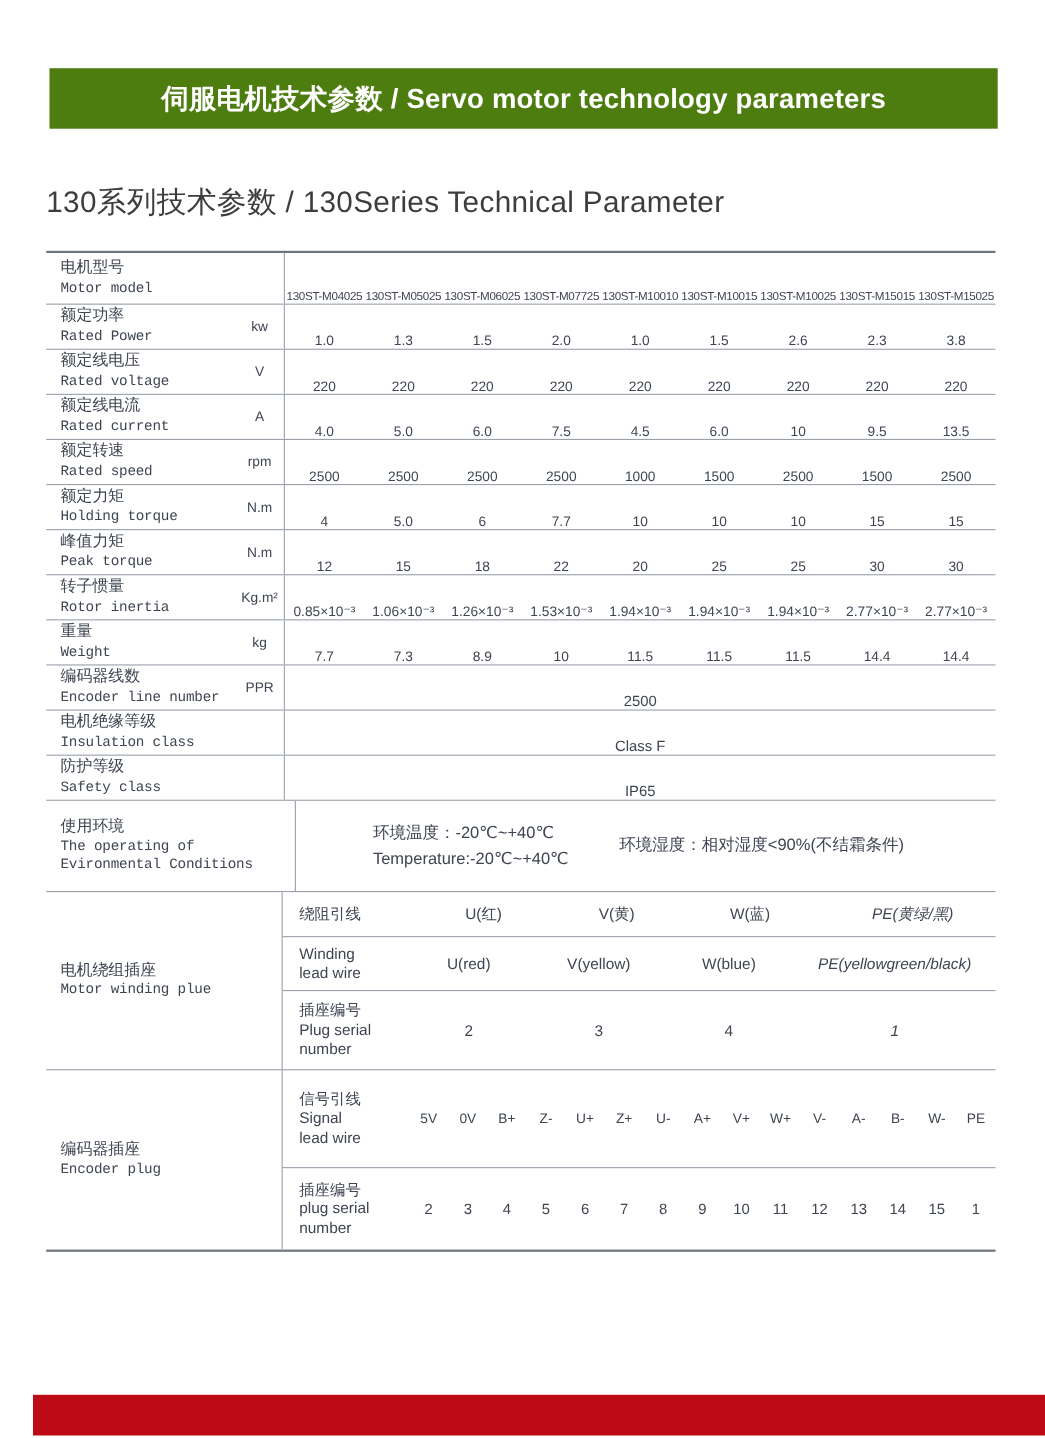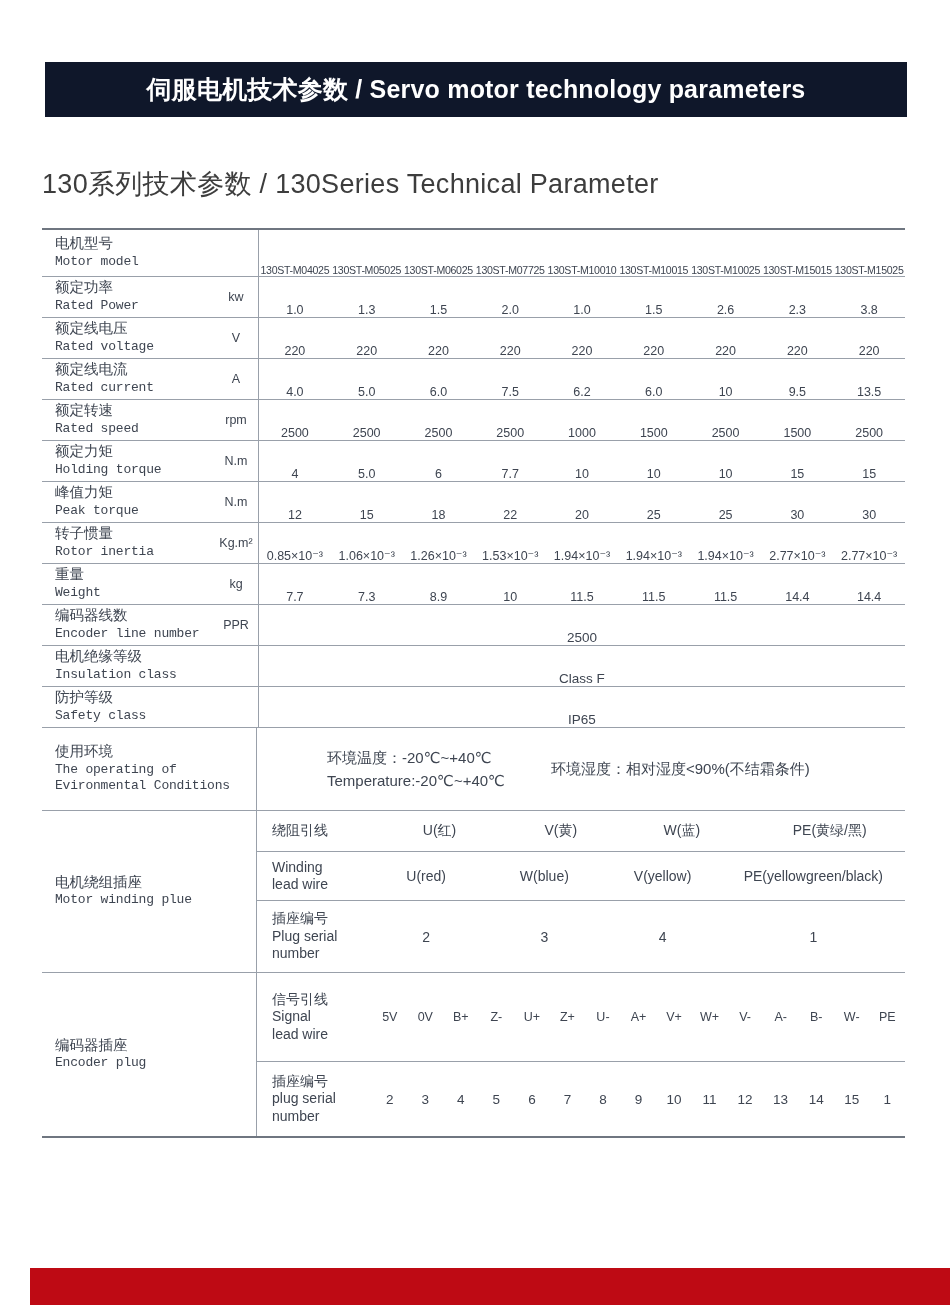--- a/index.html
+++ b/index.html
@@ -3,35 +3,35 @@
 <meta charset="utf-8">
 <style>
   html,body{margin:0;padding:0;}
   body{
     width:950px;height:1307px;background:#ffffff;position:relative;
     font-family:"Liberation Sans","DejaVu Sans",sans-serif;color:#3e4551;
     overflow:hidden;
   }
   .banner{
     position:absolute;left:45px;top:62px;width:862px;height:55px;
-    background:#0f172a;display:flex;align-items:center;justify-content:center;
+    background:#4d7c0f;display:flex;align-items:center;justify-content:center;
   }
   .banner-title{color:#ffffff;font-weight:bold;font-size:25px;letter-spacing:0.2px;}
   .section-title{
     position:absolute;left:42px;top:166px;margin:0;font-weight:400;
     font-size:27px;color:#3d3d3d;letter-spacing:0.3px;
   }
   .spec-table{
     position:absolute;left:42px;top:228px;width:863px;
     border-top:2px solid #6f7680;
   }
   .t-row{display:flex;border-bottom:1px solid #99a0aa;align-items:stretch;}
   .t-row.header{height:46px;}
   .t-row.spec{height:40px;}
-  .t-row.env{height:82px;}
+  .t-row.env{height:82px;gap:12px;}
   .t-row.section-row{min-height:0;}
   .t-row:last-child{border-bottom:2px solid #6f7680;}
   .cell-label{width:159px;padding-left:13px;display:flex;flex-direction:column;justify-content:center;line-height:1.22;font-family:Liberation Mono, monospace;}
   .cell-label.wide{width:201px;}
   .lab-zh{font-size:14.5px;}
   .lab-en{font-size:13px;letter-spacing:-0.2px;}
   .cell-unit{width:44px;display:flex;align-items:center;justify-content:center;font-size:12.5px;}
   .data-area{flex:1;border-left:1px solid #99a0aa;display:flex;align-items:flex-end;min-width:0;}
   .dcol{flex:1;display:flex;align-items:center;justify-content:center;font-size:12.5px;white-space:nowrap;min-width:0;}
   .dcol.model{font-size:10.6px;letter-spacing:-0.3px;}
@@ -40,26 +40,26 @@
   .env-block{display:flex;flex-direction:column;line-height:1.55;font-size:15px;white-space:nowrap;}
   .env-block.b1{margin-left:70px;}
   .env-block.b2{margin-left:46px;}
   .env-block.b2 .env-en{word-spacing:3px;}
   .sec-area{flex:1;border-left:1px solid #99a0aa;display:flex;flex-direction:column;min-width:0;}
   .sub-row{display:flex;border-bottom:1px solid #99a0aa;align-items:stretch;min-width:0;}
   .sub-row:last-child{border-bottom:none;}
   .sub-row.w1{height:40px;gap:24px;}
   .sub-row.w2{height:48px;}
   .sub-row.w3{height:71px;}
-  .sub-row.e1{height:88px;justify-content:center;}
+  .sub-row.e1{height:88px;}
   .sub-row.e2{height:74px;}
   .sub-label{width:95px;padding-left:15px;display:flex;flex-direction:column;justify-content:center;font-size:14px;line-height:1.25;flex-shrink:0;}
   .sub-label.enc{width:100px;}
   .wcol{flex:1;display:flex;align-items:center;justify-content:center;font-size:14px;white-space:nowrap;min-width:0;}
-  .wcol.pe{flex:1.55;}
+  .wcol.pe{flex:1.55;font-style:italic;}
   .ecol{flex:1;display:flex;align-items:center;justify-content:center;font-size:12.5px;white-space:nowrap;min-width:0;}
   .ecol.num{font-size:13.5px;}
   .footer-bar{position:absolute;left:30px;top:1268px;width:920px;height:37px;background:#be0a14;}
 </style>
 </head>
 <body>
 
 <div class="banner">
   <span class="banner-title">伺服电机技术参数 / Servo motor technology parameters</span>
 </div>
@@ -125,21 +125,21 @@
       <div class="cell-label">
         <div class="lab-zh">额定线电流</div>
         <div class="lab-en">Rated current</div>
       </div>
       <div class="cell-unit">A</div>
       <div class="data-area">
         <div class="dcol">4.0</div>
         <div class="dcol">5.0</div>
         <div class="dcol">6.0</div>
         <div class="dcol">7.5</div>
-        <div class="dcol">6.2</div>
+        <div class="dcol">4.5</div>
         <div class="dcol">6.0</div>
         <div class="dcol">10</div>
         <div class="dcol">9.5</div>
         <div class="dcol">13.5</div>
       </div>
     </div>
     <div class="t-row spec">
       <div class="cell-label">
         <div class="lab-zh">额定转速</div>
         <div class="lab-en">Rated speed</div>
@@ -287,22 +287,22 @@
           <div class="wcol">V(黄)</div>
           <div class="wcol">W(蓝)</div>
           <div class="wcol pe">PE(黄绿/黑)</div>
         </div>
         <div class="sub-row w2">
           <div class="sub-label">
             <div>Winding</div>
             <div>lead wire</div>
           </div>
           <div class="wcol">U(red)</div>
+          <div class="wcol">V(yellow)</div>
           <div class="wcol">W(blue)</div>
-          <div class="wcol">V(yellow)</div>
           <div class="wcol pe">PE(yellowgreen/black)</div>
         </div>
         <div class="sub-row w3">
           <div class="sub-label">
             <div>插座编号</div>
             <div>Plug serial</div>
             <div>number</div>
           </div>
           <div class="wcol">2</div>
           <div class="wcol">3</div>

